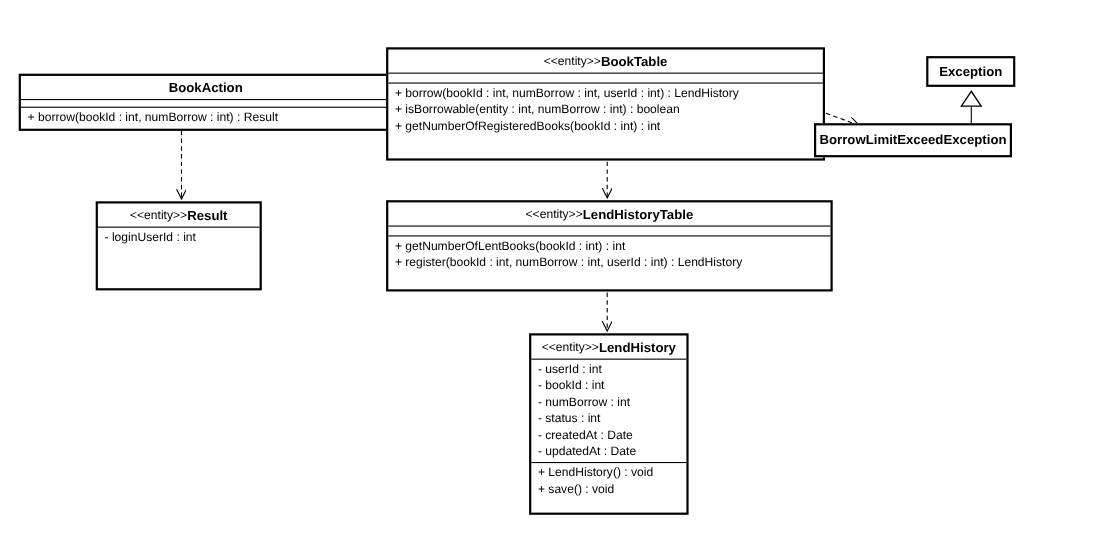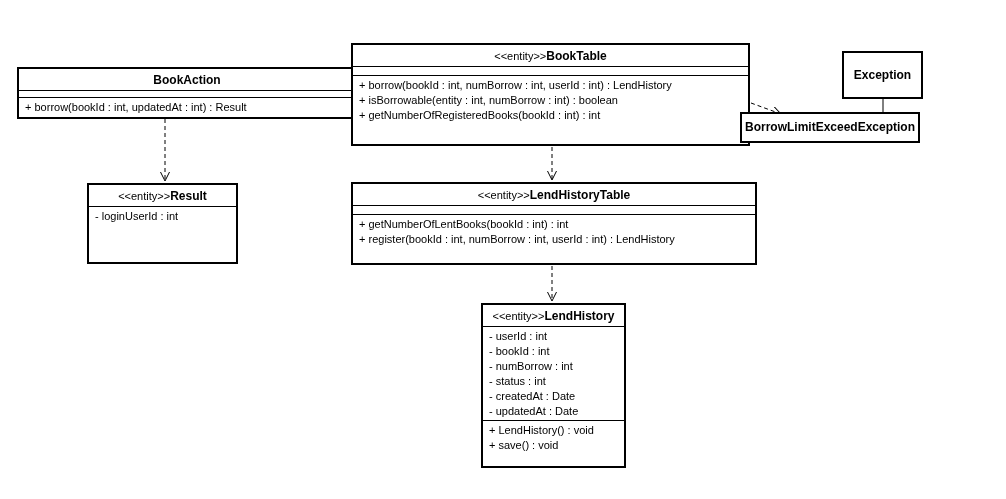--- a/index.html
+++ b/index.html
@@ -60,38 +60,38 @@
     <path class="solid" d="M883,112 L883,97"></path>
     <polygon points="883,83 874,96.5 892,96.5" fill="#ffffff" stroke="#000000" stroke-width="1.2"></polygon>
   </svg>
 
   <div class="uml" style="left:17px;top:67px;width:340px;height:52px;">
     <div class="title">
       <div class="cname">BookAction</div>
     </div>
     <div class="comp empty" style="height:6px;"></div>
     <div class="comp members grow">
-      <div class="member">+ borrow(bookId : int, updatedAt : int) : Result</div>
+      <div class="member">+ borrow(bookId : int, numBorrow : int) : Result</div>
     </div>
   </div>
 
   <div class="uml" style="left:351px;top:43px;width:399px;height:103px;">
     <div class="title">
       <div class="stereo">&lt;&lt;entity&gt;&gt;</div>
       <div class="cname">BookTable</div>
     </div>
     <div class="comp empty" style="height:8px;"></div>
     <div class="comp members grow">
       <div class="member">+ borrow(bookId : int, numBorrow : int, userId : int) : LendHistory</div>
       <div class="member">+ isBorrowable(entity : int, numBorrow : int) : boolean</div>
       <div class="member">+ getNumberOfRegisteredBooks(bookId : int) : int</div>
     </div>
   </div>
 
-  <div class="uml simple" style="left:842px;top:51px;width:81px;height:48px;">
+  <div class="uml simple" style="left:842px;top:51px;width:81px;height:28px;">
     <div class="cname">Exception</div>
   </div>
 
   <div class="uml simple" style="left:740px;top:112px;width:180px;height:31px;">
     <div class="cname">BorrowLimitExceedException</div>
   </div>
 
   <div class="uml" style="left:87px;top:183px;width:151px;height:81px;">
     <div class="title">
       <div class="stereo">&lt;&lt;entity&gt;&gt;</div>

